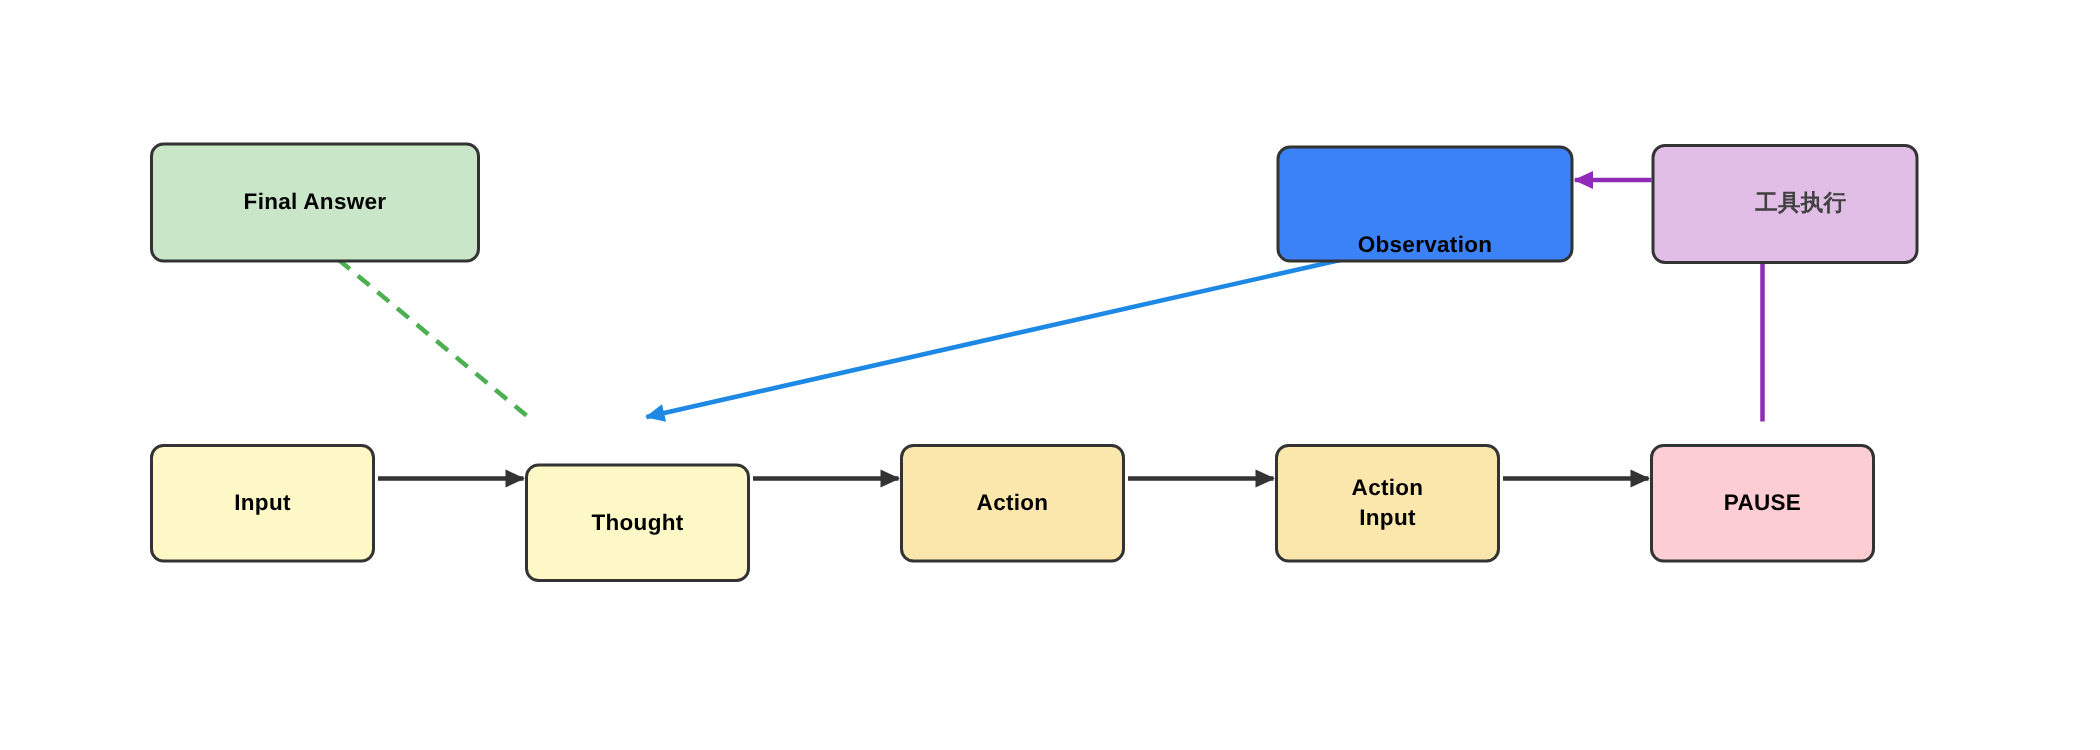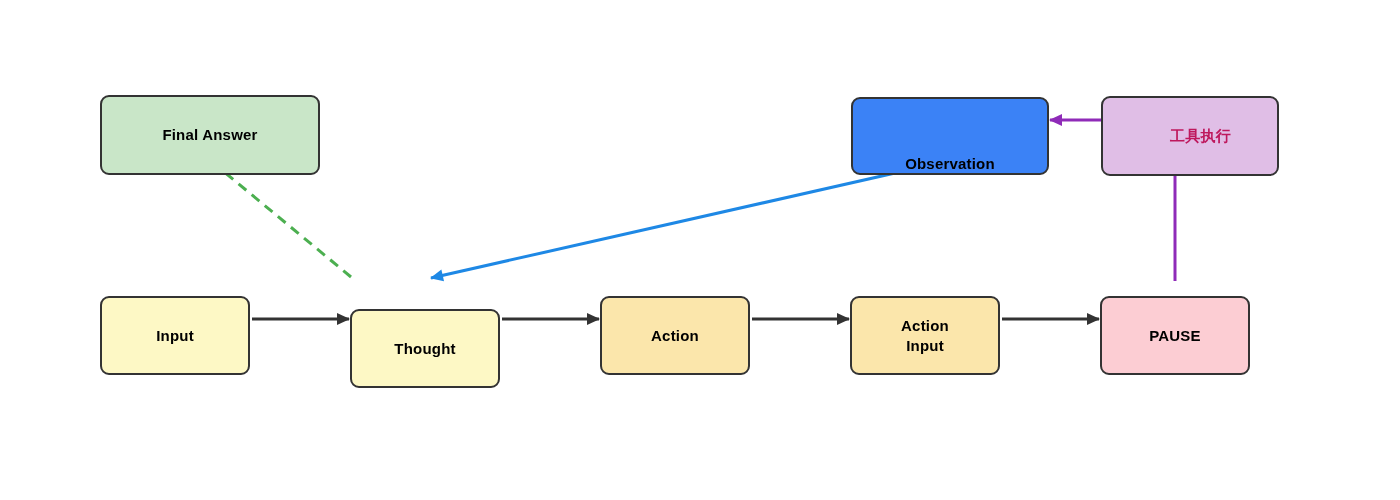--- a/index.html
+++ b/index.html
@@ -76,21 +76,21 @@
       <line x1="351" y1="277" x2="211" y2="161" stroke="#4caf50" stroke-width="3" stroke-dasharray="10 7" marker-end="url(#arrowhead-3)"></line>
     </svg>
   <div id="nodes-layer">
       <div class="node" style="left: 100px; top: 79px; width: 220px; height: 80px; background: rgb(201, 230, 200); border-color: rgb(51, 51, 51);">
         <span class="node-label" style="color: rgb(0, 0, 0);">Final Answer</span>
       </div>
       <div class="node" style="left: 851px; top: 81px; width: 198px; height: 78px; background: #3b82f6; border-color: rgb(51, 51, 51); align-items: flex-end;">
         <span class="node-label" style="color: rgb(0, 0, 0);">Observation</span>
       </div>
       <div class="node" style="left: 1101px; top: 80px; width: 178px; height: 80px; background: rgb(224, 190, 230); border-color: rgb(51, 51, 51);">
-        <span class="node-label" style="color: #be185d; margin-left: 21px;">工具执行</span>
+        <span class="node-label" style="color: #404040; margin-left: 21px;">工具执行</span>
       </div>
       <div class="node" style="left: 100px; top: 280px; width: 150px; height: 79px; background: rgb(253, 248, 197); border-color: rgb(51, 51, 51);">
         <span class="node-label" style="color: rgb(0, 0, 0);">Input</span>
       </div>
       <div class="node" style="left: 350px; top: 280px; width: 150px; height: 79px; background: rgb(253, 248, 197); border-color: rgb(51, 51, 51); margin-top: 13px;">
         <span class="node-label" style="color: rgb(0, 0, 0);">Thought</span>
       </div>
       <div class="node" style="left: 600px; top: 280px; width: 150px; height: 79px; background: rgb(251, 230, 171); border-color: rgb(51, 51, 51);">
         <span class="node-label" style="color: rgb(0, 0, 0);">Action</span>
       </div>

